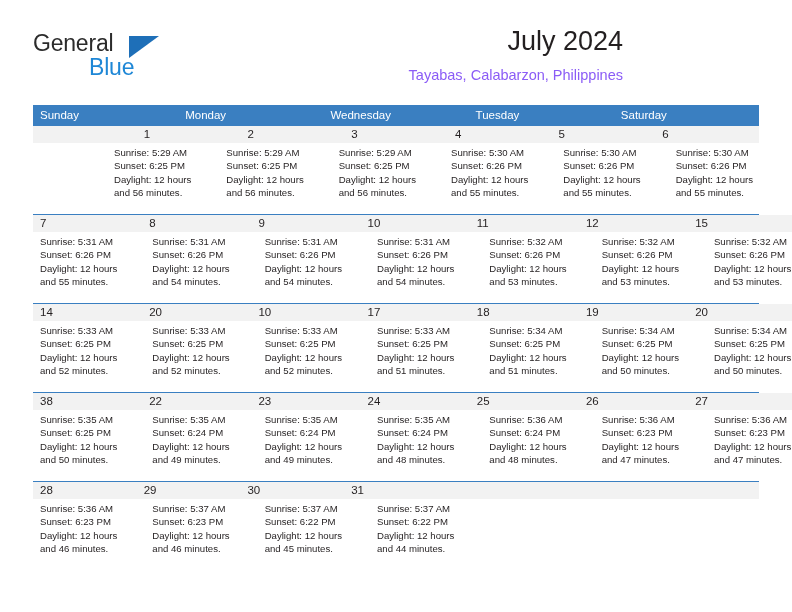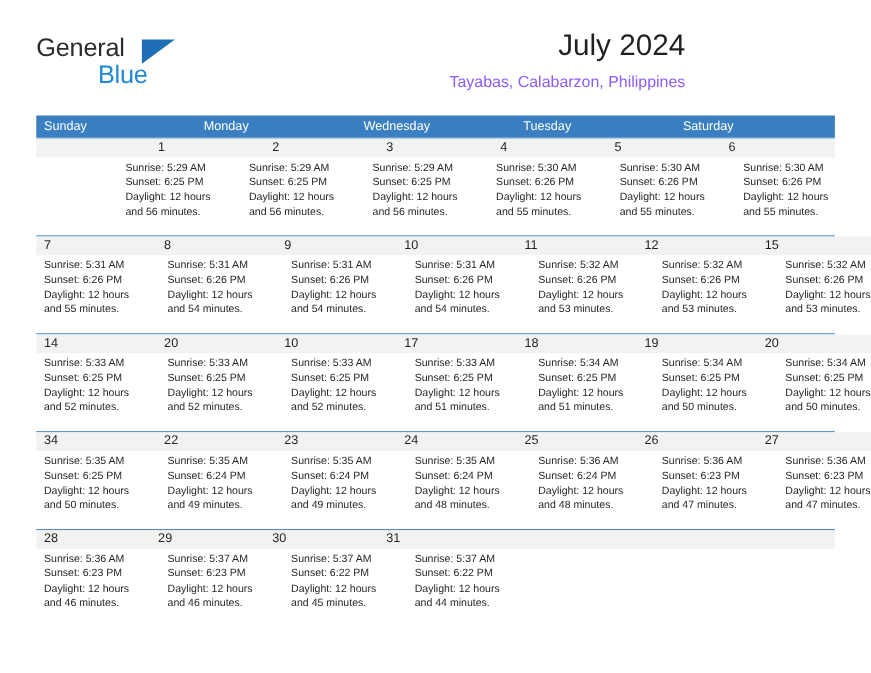--- a/index.html
+++ b/index.html
@@ -341,21 +341,21 @@
             <div class="cell-line">Daylight: 12 hours</div>
             <div class="cell-line">and 50 minutes.</div>
           </div>
         </div>
       </div>
     </div>
 
     <div class="week">
       <div style="flex:1 1 0;">
         <div class="daynum-band">
-          <div class="daynum">34</div>
+          <div class="daynum">38</div>
           <div class="daynum">22</div>
           <div class="daynum">23</div>
           <div class="daynum">24</div>
           <div class="daynum">25</div>
           <div class="daynum">26</div>
           <div class="daynum">27</div>
         </div>
         <div class="week-body">
           <div class="cell-body">
             <div class="cell-line">Sunrise: 5:35 AM</div>

